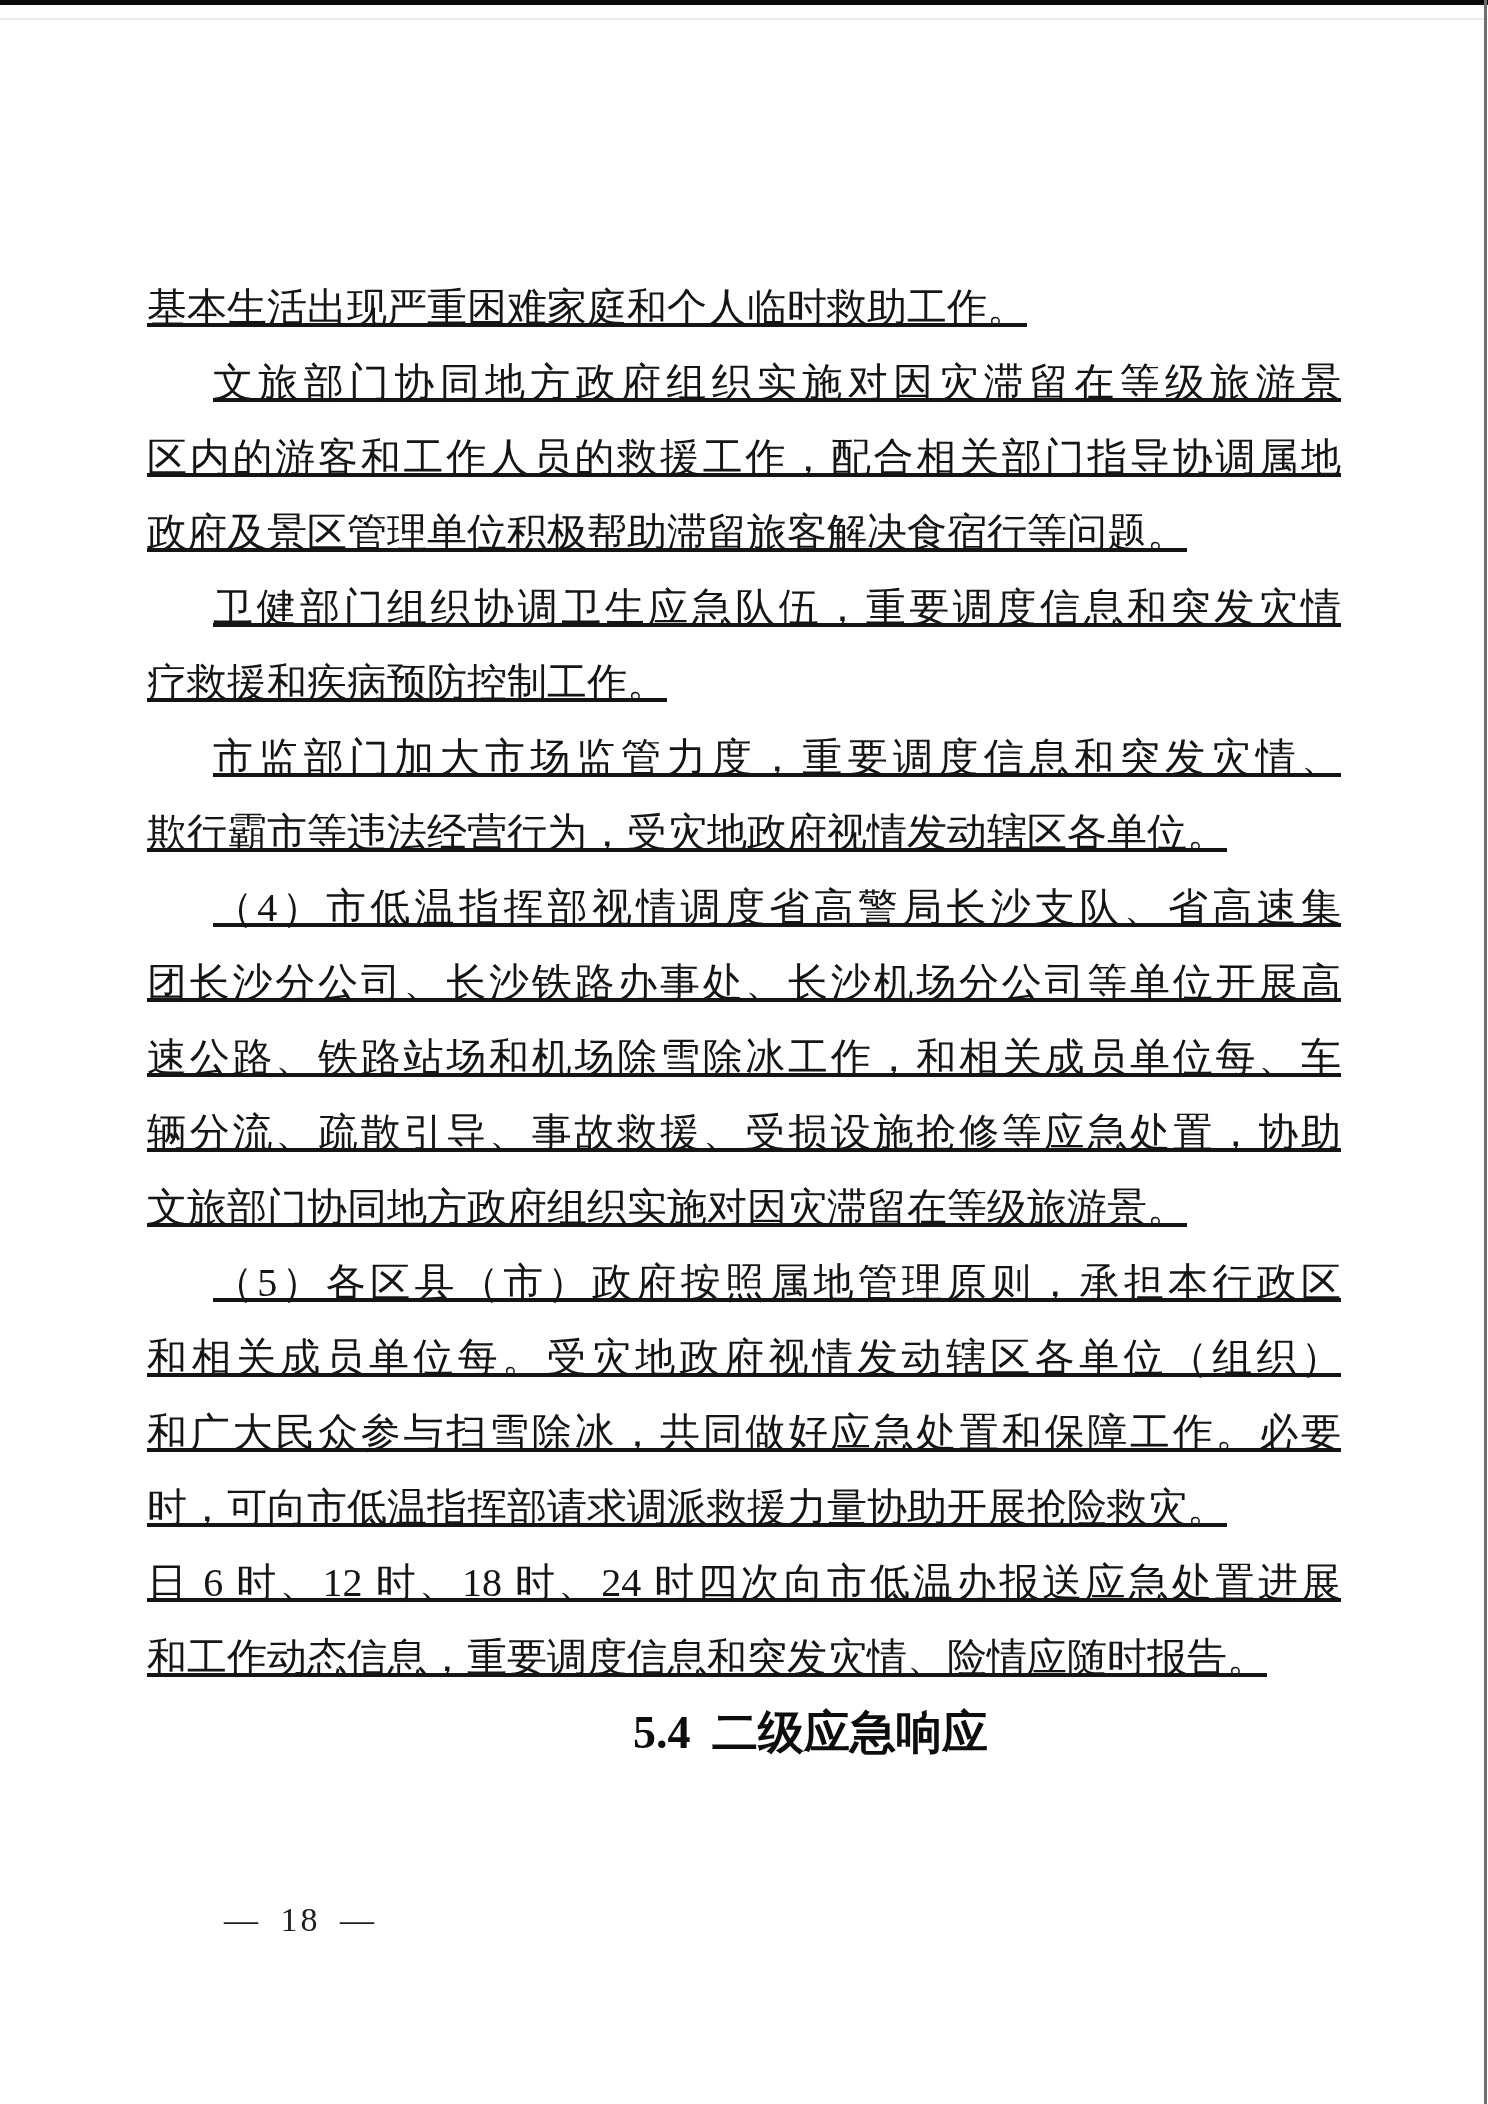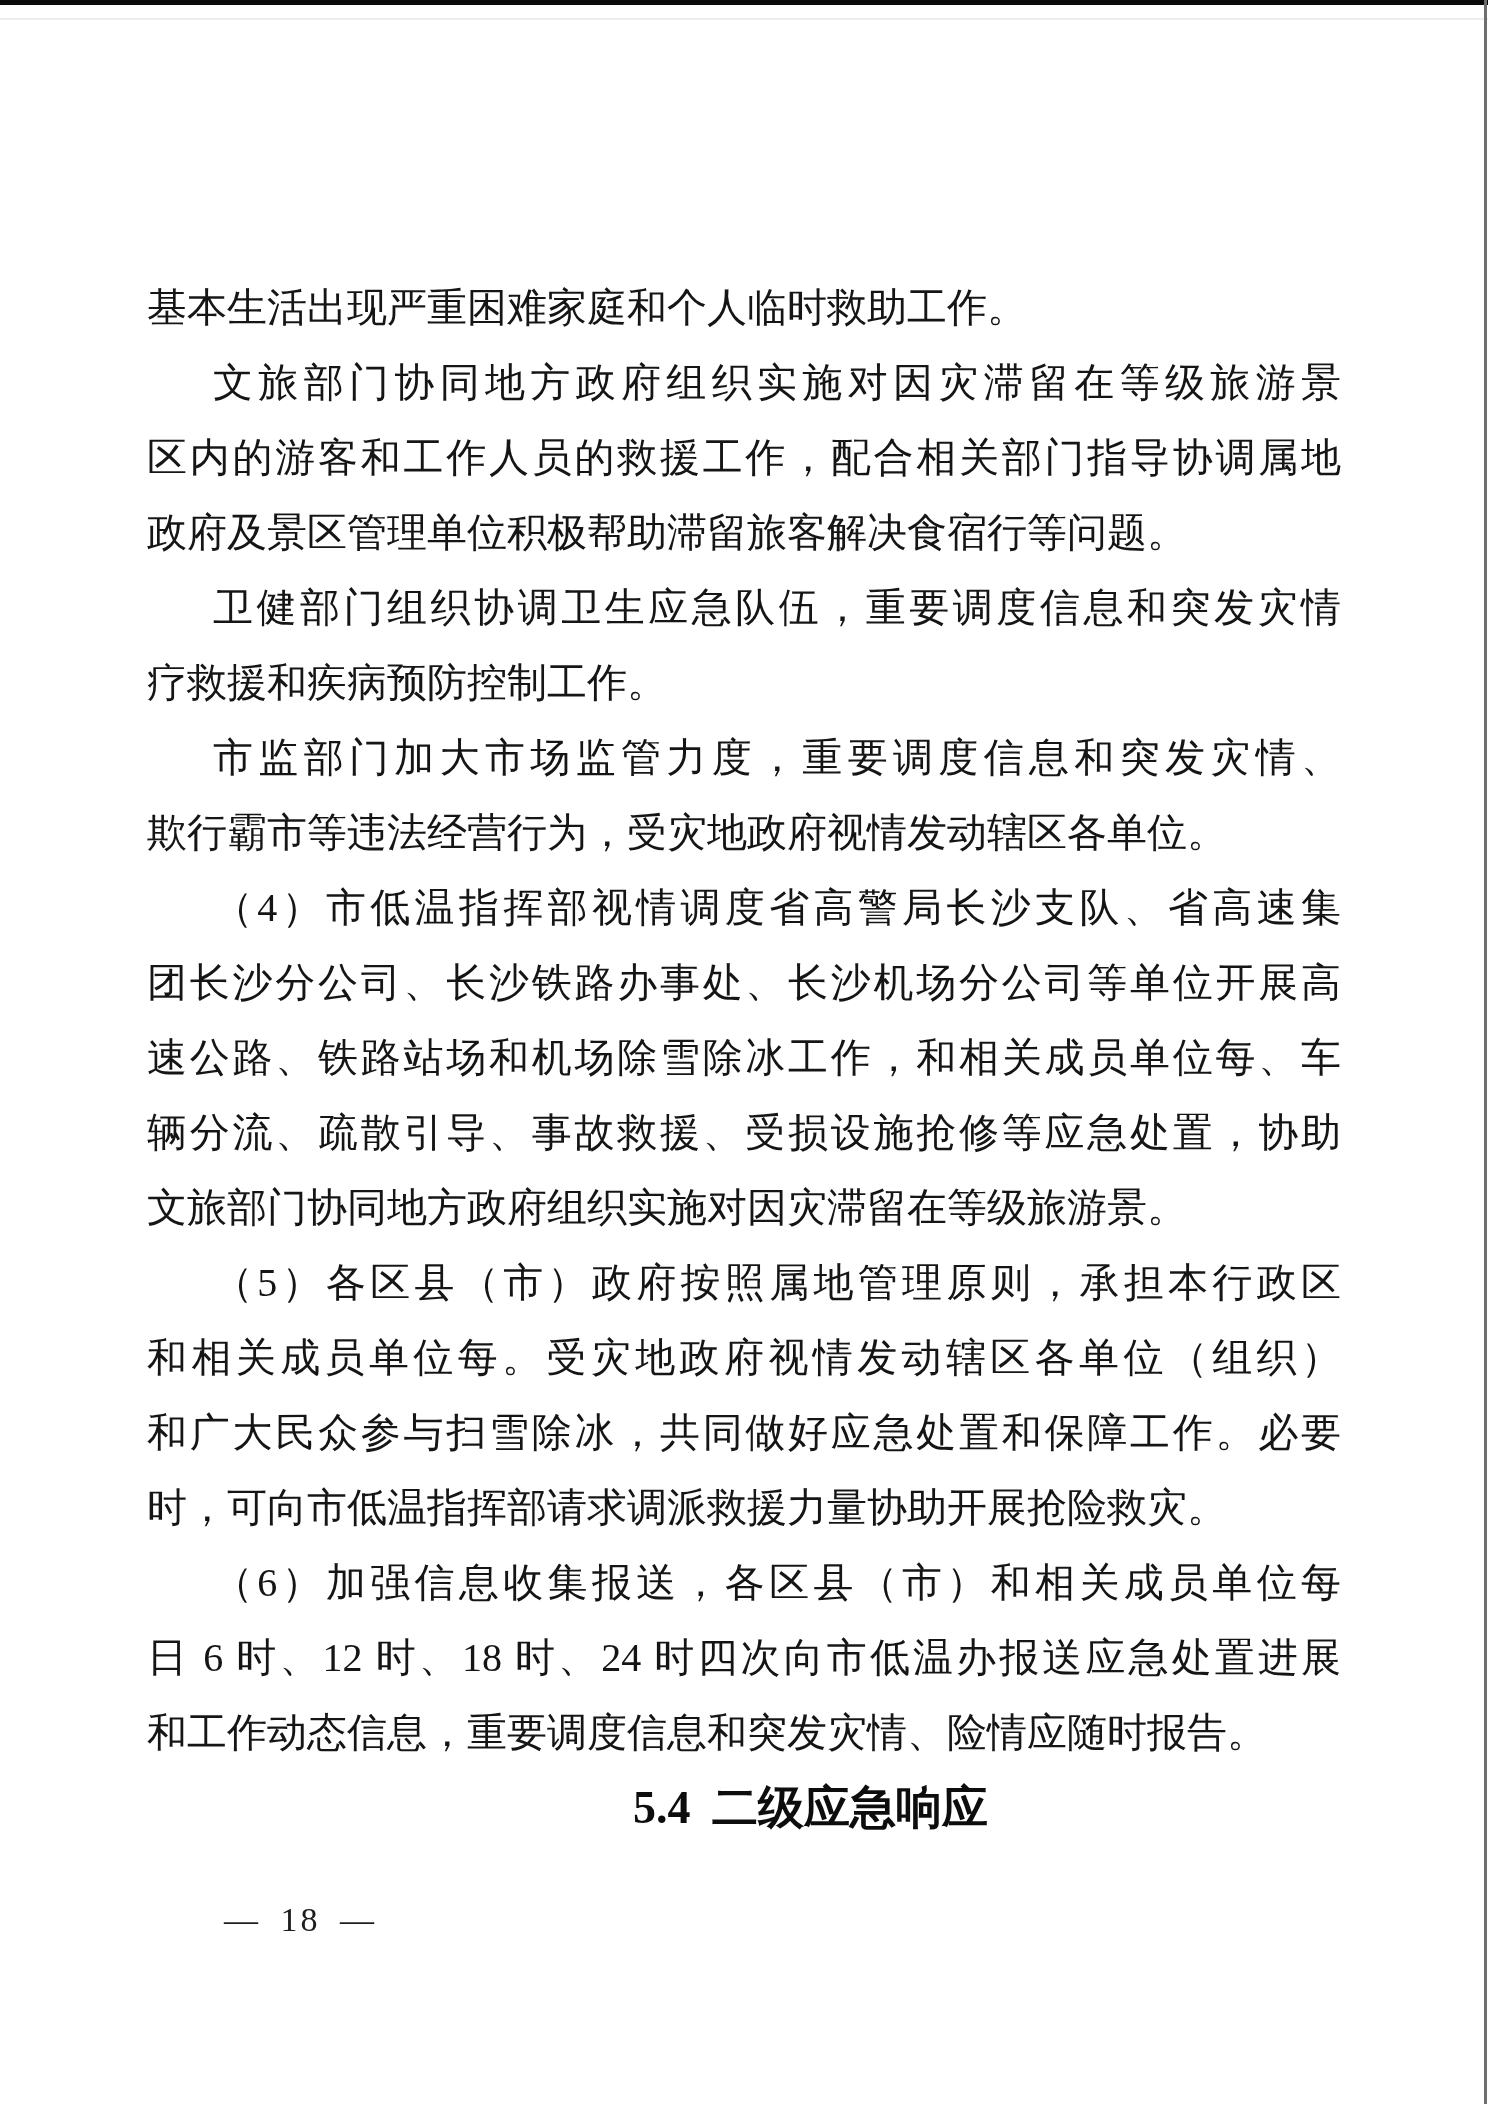--- a/index.html
+++ b/index.html
@@ -45,20 +45,21 @@
     line-height: 75px;
     font-size: 40px;
     color: #151515;
     text-align: justify;
     text-align-last: justify;
     text-justify: inter-character;
     box-sizing: border-box;
     width: 100%;
     overflow: hidden;
     white-space: nowrap;
+    text-decoration: underline;
   }
   .line.end {
     text-align: left;
     text-align-last: left;
   }
   .line.indent {
     padding-left: 66px;
   }
   .heading {
     height: 75px;
@@ -102,20 +103,19 @@
     <div class="line end">欺行霸市等违法经营行为，受灾地政府视情发动辖区各单位。</div>
     <div class="line indent">（4）市低温指挥部视情调度省高警局长沙支队、省高速集</div>
     <div class="line">团长沙分公司、长沙铁路办事处、长沙机场分公司等单位开展高</div>
     <div class="line">速公路、铁路站场和机场除雪除冰工作，和相关成员单位每、车</div>
     <div class="line">辆分流、疏散引导、事故救援、受损设施抢修等应急处置，协助</div>
     <div class="line end">文旅部门协同地方政府组织实施对因灾滞留在等级旅游景。</div>
     <div class="line indent">（5）各区县（市）政府按照属地管理原则，承担本行政区</div>
     <div class="line">和相关成员单位每。受灾地政府视情发动辖区各单位（组织）</div>
     <div class="line">和广大民众参与扫雪除冰，共同做好应急处置和保障工作。必要</div>
     <div class="line end">时，可向市低温指挥部请求调派救援力量协助开展抢险救灾。</div>
-    <div class="line indent">（6）加强信息收集报送，各区县（市）和相关成员单位每</div>
     <div class="line">日 6 时、12 时、18 时、24 时四次向市低温办报送应急处置进展</div>
     <div class="line end">和工作动态信息，重要调度信息和突发灾情、险情应随时报告。</div>
     <div class="heading">5.4 二级应急响应</div>
   </div>
 
   <div class="page-number">— 18 —</div>
 </div>
 
 </body></html>

